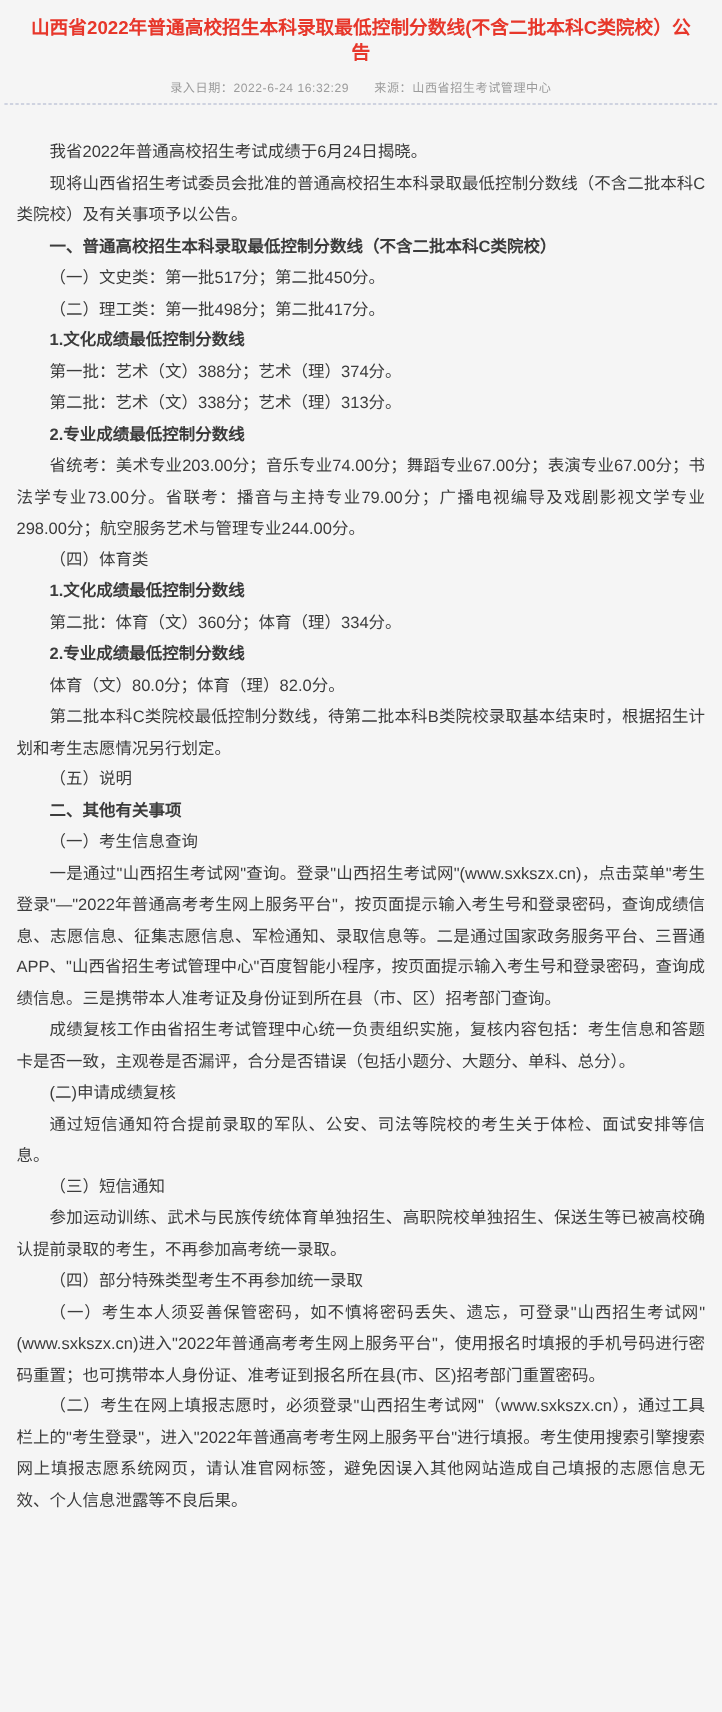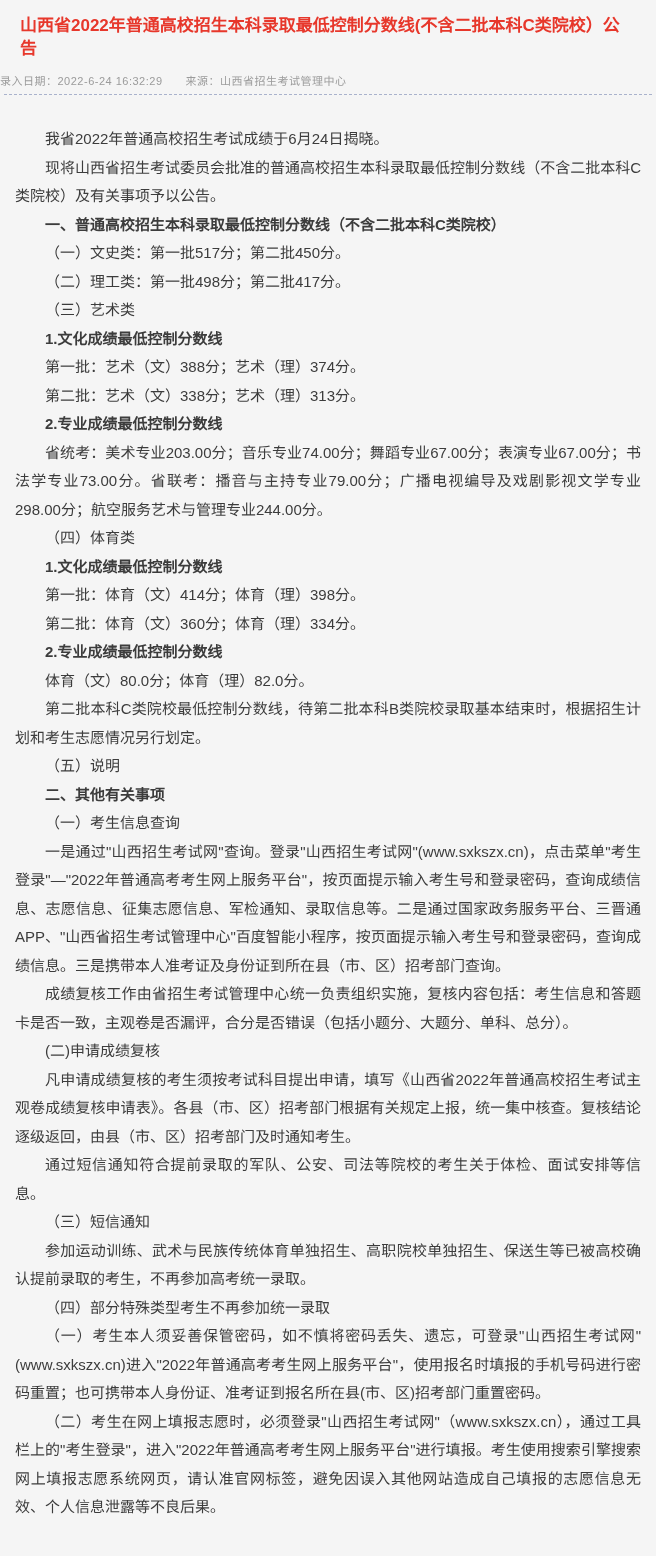--- a/index.html
+++ b/index.html
@@ -17,20 +17,21 @@
     font-family: "Liberation Sans", "DejaVu Sans", sans-serif;
   }
   .page {
     width: 656px;
     min-height: 1556px;
     background: var(--bg);
     overflow: hidden;
   }
   .header {
     padding-top: 14px;
+    text-align: center;
   }
   .page-title {
     font-size: 17px;
     font-weight: bold;
     color: var(--title-red);
     line-height: 23px;
     padding: 0 20px;
   }
   .meta-line {
     margin-top: 13px;
@@ -71,40 +72,37 @@
     <hr class="divider">
   </div>
 
   <div class="content" id="content-body">
 
   <p>我省2022年普通高校招生考试成绩于6月24日揭晓。</p>
       <p>现将山西省招生考试委员会批准的普通高校招生本科录取最低控制分数线（不含二批本科C类院校）及有关事项予以公告。</p>
       <p class="bold">一、普通高校招生本科录取最低控制分数线（不含二批本科C类院校）</p>
       <p>（一）文史类：第一批517分；第二批450分。</p>
       <p>（二）理工类：第一批498分；第二批417分。</p>
-      <p>（三）艺术类</p>
       <p class="bold">1.文化成绩最低控制分数线</p>
       <p>第一批：艺术（文）388分；艺术（理）374分。</p>
       <p>第二批：艺术（文）338分；艺术（理）313分。</p>
       <p class="bold">2.专业成绩最低控制分数线</p>
       <p>省统考：美术专业203.00分；音乐专业74.00分；舞蹈专业67.00分；表演专业67.00分；书法学专业73.00分。省联考：播音与主持专业79.00分；广播电视编导及戏剧影视文学专业298.00分；航空服务艺术与管理专业244.00分。</p>
       <p>（四）体育类</p>
       <p class="bold">1.文化成绩最低控制分数线</p>
-      <p>第一批：体育（文）414分；体育（理）398分。</p>
       <p>第二批：体育（文）360分；体育（理）334分。</p>
       <p class="bold">2.专业成绩最低控制分数线</p>
       <p>体育（文）80.0分；体育（理）82.0分。</p>
       <p>第二批本科C类院校最低控制分数线，待第二批本科B类院校录取基本结束时，根据招生计划和考生志愿情况另行划定。</p>
       <p>（五）说明</p>
       <p class="bold">二、其他有关事项</p>
       <p>（一）考生信息查询</p>
       <p>一是通过"山西招生考试网"查询。登录"山西招生考试网"(www.sxkszx.cn)，点击菜单"考生登录"—"2022年普通高考考生网上服务平台"，按页面提示输入考生号和登录密码，查询成绩信息、志愿信息、征集志愿信息、军检通知、录取信息等。二是通过国家政务服务平台、三晋通APP、"山西省招生考试管理中心"百度智能小程序，按页面提示输入考生号和登录密码，查询成绩信息。三是携带本人准考证及身份证到所在县（市、区）招考部门查询。</p>
       <p>成绩复核工作由省招生考试管理中心统一负责组织实施，复核内容包括：考生信息和答题卡是否一致，主观卷是否漏评，合分是否错误（包括小题分、大题分、单科、总分）。</p>
       <p>(二)申请成绩复核</p>
-      <p>凡申请成绩复核的考生须按考试科目提出申请，填写《山西省2022年普通高校招生考试主观卷成绩复核申请表》。各县（市、区）招考部门根据有关规定上报，统一集中核查。复核结论逐级返回，由县（市、区）招考部门及时通知考生。</p>
       <p>通过短信通知符合提前录取的军队、公安、司法等院校的考生关于体检、面试安排等信息。</p>
       <p>（三）短信通知</p>
       <p>参加运动训练、武术与民族传统体育单独招生、高职院校单独招生、保送生等已被高校确认提前录取的考生，不再参加高考统一录取。</p>
       <p>（四）部分特殊类型考生不再参加统一录取</p>
       <p>（一）考生本人须妥善保管密码，如不慎将密码丢失、遗忘，可登录"山西招生考试网"(www.sxkszx.cn)进入"2022年普通高考考生网上服务平台"，使用报名时填报的手机号码进行密码重置；也可携带本人身份证、准考证到报名所在县(市、区)招考部门重置密码。</p>
       <p>（二）考生在网上填报志愿时，必须登录"山西招生考试网"（www.sxkszx.cn），通过工具栏上的"考生登录"，进入"2022年普通高考考生网上服务平台"进行填报。考生使用搜索引擎搜索网上填报志愿系统网页，请认准官网标签，避免因误入其他网站造成自己填报的志愿信息无效、个人信息泄露等不良后果。</p>
     </div>
 </div>
 
 </body></html>

